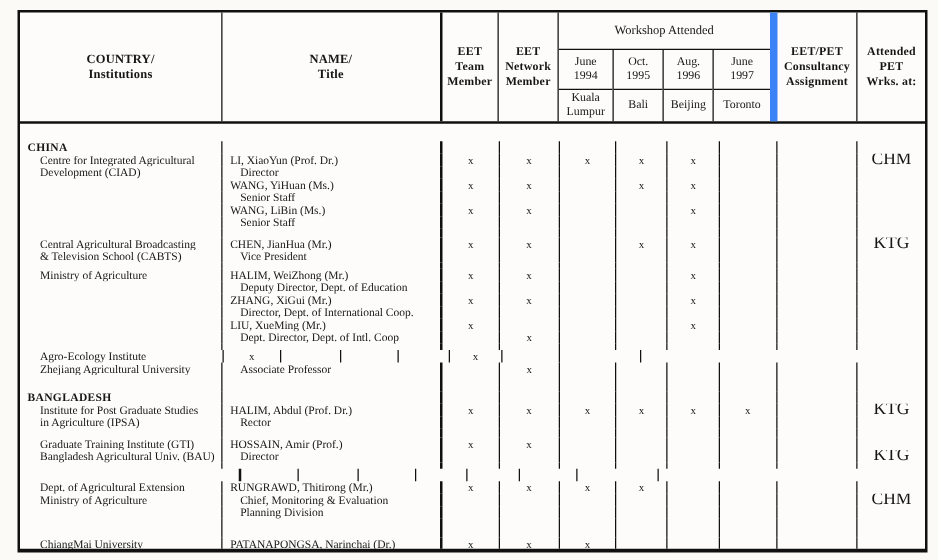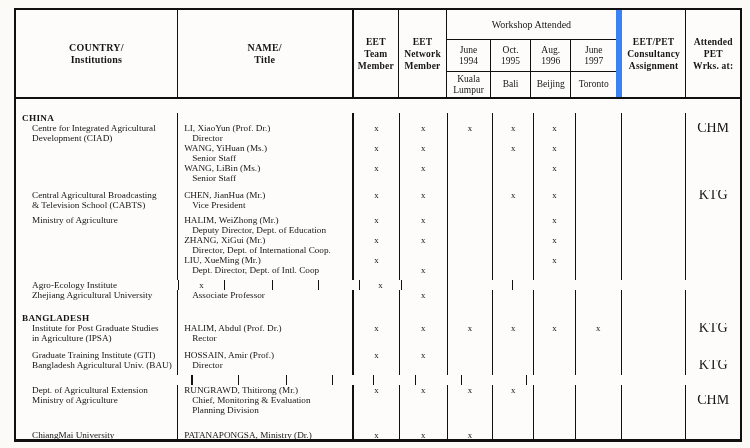--- a/index.html
+++ b/index.html
@@ -527,21 +527,21 @@
         <div class="tcell tc-mark tc-network"></div>
         <div class="tcell tc-mark tc-kl"></div>
         <div class="tcell tc-mark tc-bali"></div>
         <div class="tcell tc-mark tc-beijing"></div>
         <div class="tcell tc-mark tc-toronto"></div>
         <div class="tcell tc-consult"></div>
         <div class="tcell tc-att"></div>
       </div>
       <div class="trow">
         <div class="tcell tc-country">ChiangMai University</div>
-        <div class="tcell tc-name">PATANAPONGSA, Ministry (Dr.)</div>
+        <div class="tcell tc-name">PATANAPONGSA, Narinchai (Dr.)</div>
         <div class="tcell tc-mark tc-team">x</div>
         <div class="tcell tc-mark tc-network">x</div>
         <div class="tcell tc-mark tc-kl">x</div>
         <div class="tcell tc-mark tc-bali"></div>
         <div class="tcell tc-mark tc-beijing"></div>
         <div class="tcell tc-mark tc-toronto"></div>
         <div class="tcell tc-consult"></div>
         <div class="tcell tc-att"></div>
       </div>
     </div>

